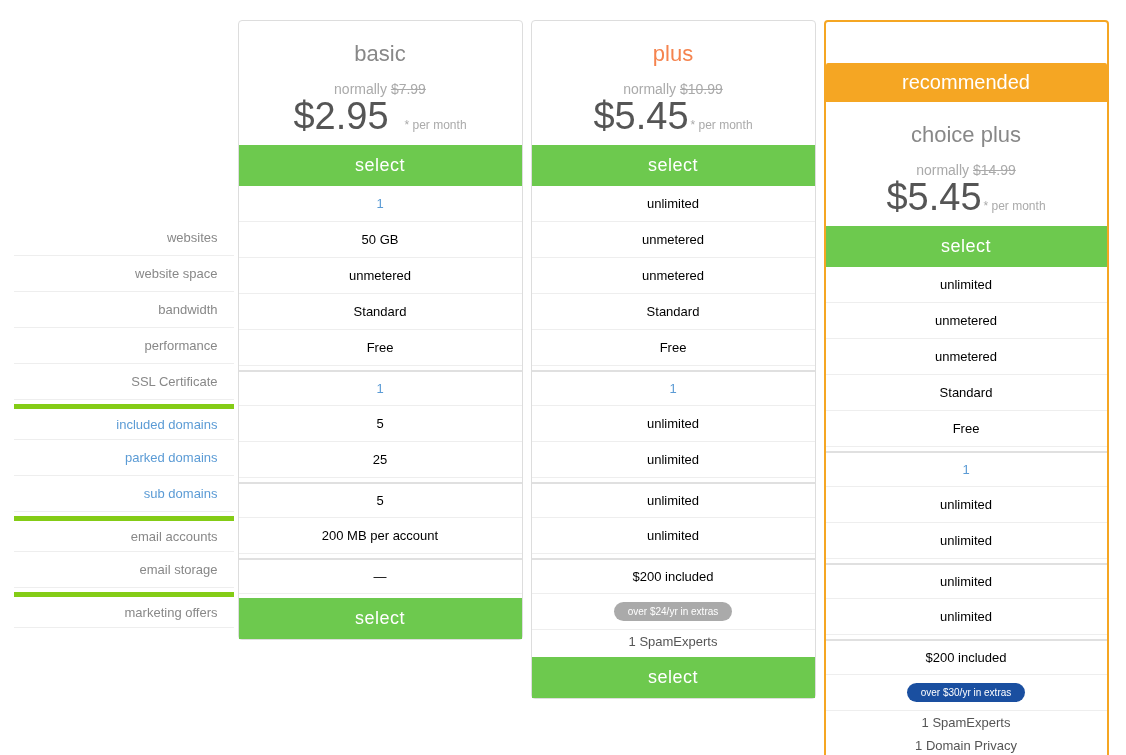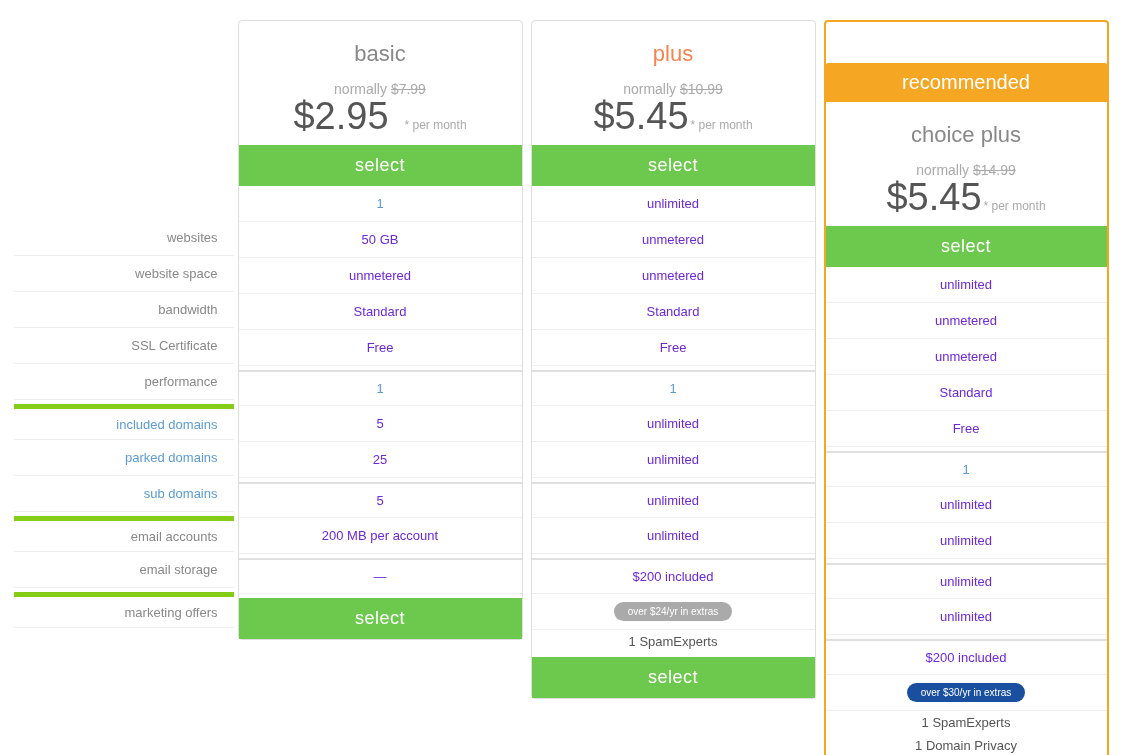--- a/index.html
+++ b/index.html
@@ -115,21 +115,21 @@
     .plan-rows {
       width: 100%;
     }
     .plan-row {
       height: 36px;
       display: flex;
       align-items: center;
       justify-content: center;
       border-bottom: 1px solid #eee;
       font-size: 13px;
-      color: #6d28d9;
+      color: #000000;
       text-align: center;
     }
     .plan-row.section-break {
       border-top: 2px solid #e0e0e0;
       margin-top: 4px;
     }
     .plan-row.blue-val {
       color: #5b9bd5;
     }
     .extras-badge {
@@ -169,22 +169,22 @@
   </style>
 </head>
 <body>
 
 <div class="pricing-container">
 
   <div class="label-col">
     <div class="label-row">websites</div>
     <div class="label-row">website space</div>
     <div class="label-row">bandwidth</div>
+    <div class="label-row">performance</div>
     <div class="label-row">SSL Certificate</div>
-    <div class="label-row">performance</div>
     <div class="label-row blue-label section-break">included domains</div>
     <div class="label-row blue-label">parked domains</div>
     <div class="label-row blue-label">sub domains</div>
     <div class="label-row section-break">email accounts</div>
     <div class="label-row">email storage</div>
     <div class="label-row section-break">marketing offers</div>
   </div>
 
   <div class="plan-col">
     <div class="plan-header">

